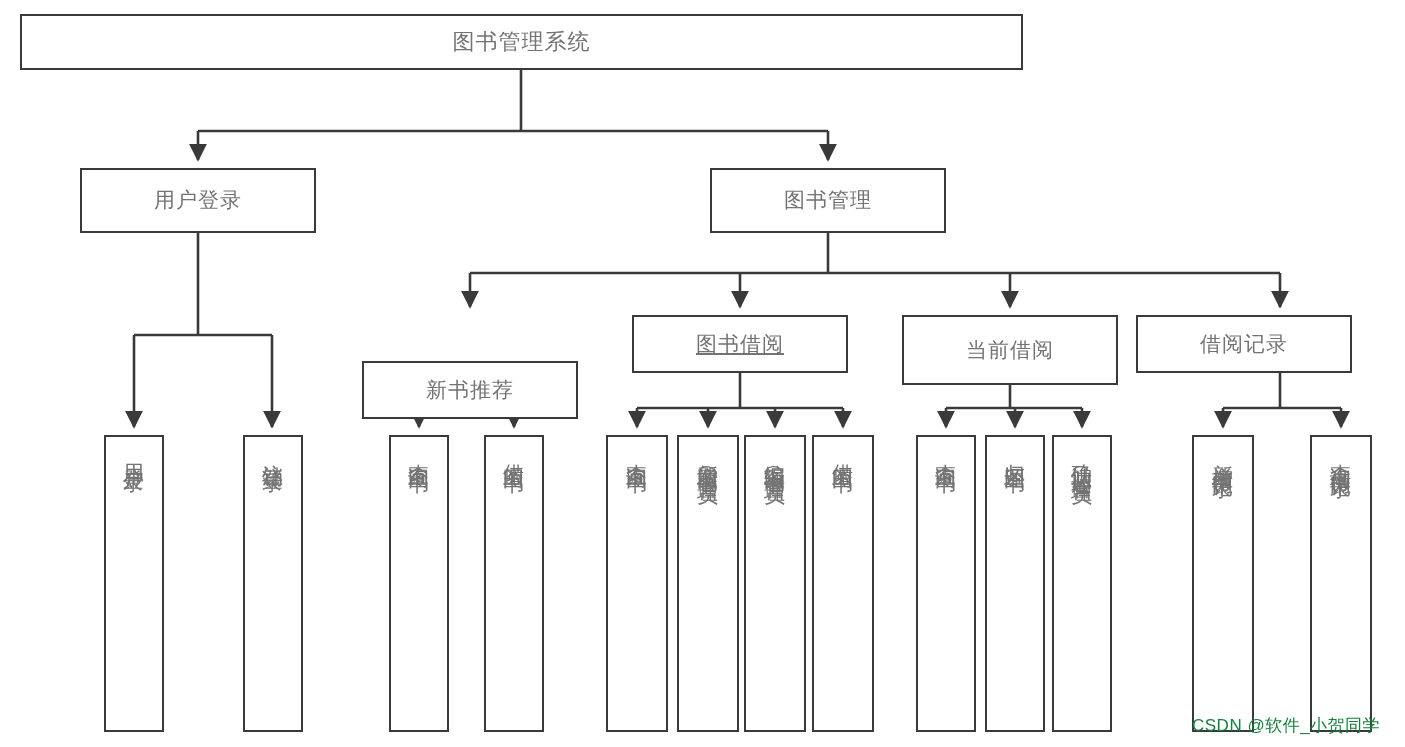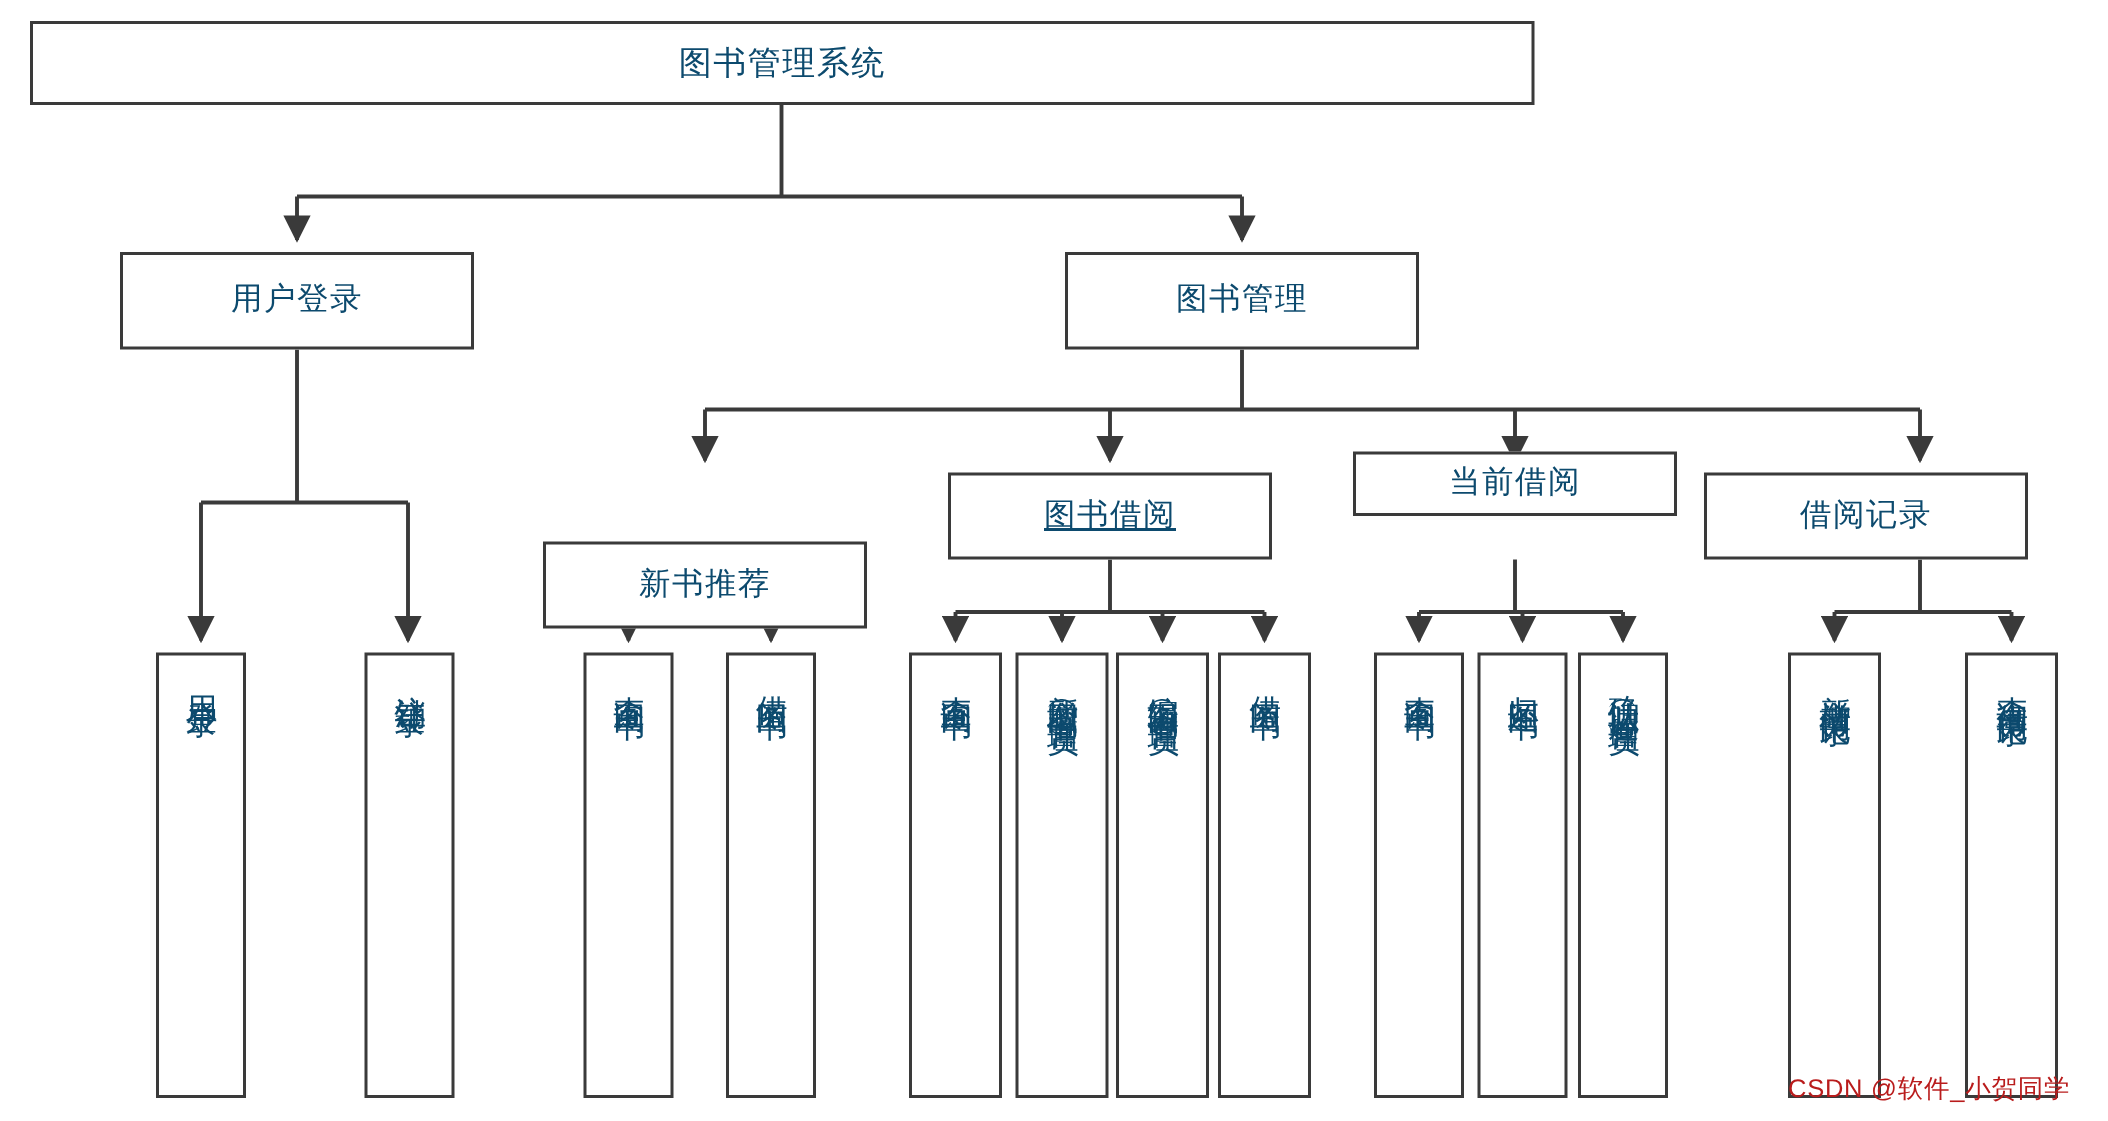--- a/index.html
+++ b/index.html
@@ -27,21 +27,21 @@
     pointer-events: none;
   }
   .node {
     position: absolute;
     box-sizing: border-box;
     background: #ffffff;
     border: 2px solid #3a3a3a;
     display: flex;
     align-items: center;
     justify-content: center;
-    color: #0c4a6e;
+    color: #737373;
     z-index: 2;
   }
   .node .label {
     display: block;
     text-align: center;
     line-height: 1.18;
     letter-spacing: 1px;
   }
   
   .node.h .label {
@@ -60,21 +60,21 @@
     font-size: 21px;
     letter-spacing: 3px;
     line-height: 1;
     white-space: nowrap;
   }
   .watermark {
     position: absolute;
     left: 1192px;
     top: 714px;
     font-size: 17px;
-    color: #b91c1c;
+    color: #15803d;
     white-space: nowrap;
     z-index: 5;
     letter-spacing: 0.5px;
   }
 </style>
 </head>
 <body>
 
 <div id="diagram">
 
@@ -138,21 +138,21 @@
   <div class="node h" style="left:710px; top:168px; width:236px; height:65px;justify-content:center;">
     <span class="label">图书管理</span>
   </div>
 
   <div class="node h" style="left:362px; top:315px; width:216px; height:58px;margin-top:46px;">
     <span class="label">新书推荐</span>
   </div>
   <div class="node h" style="left:632px; top:315px; width:216px; height:58px;text-decoration:underline;">
     <span class="label">图书借阅</span>
   </div>
-  <div class="node h" style="left:902px; top:301px; width:216px; height:43px;">
+  <div class="node h" style="left:902px; top:315px; width:216px; height:70px;">
     <span class="label">当前借阅</span>
   </div>
   <div class="node h" style="left:1136px; top:315px; width:216px; height:58px;">
     <span class="label">借阅记录</span>
   </div>
 
   <div class="node v" style="left:104px; top:435px; width:60px; height:297px;">
     <span class="label">用户登录</span>
   </div>
   <div class="node v" style="left:243px; top:435px; width:60px; height:297px;">

